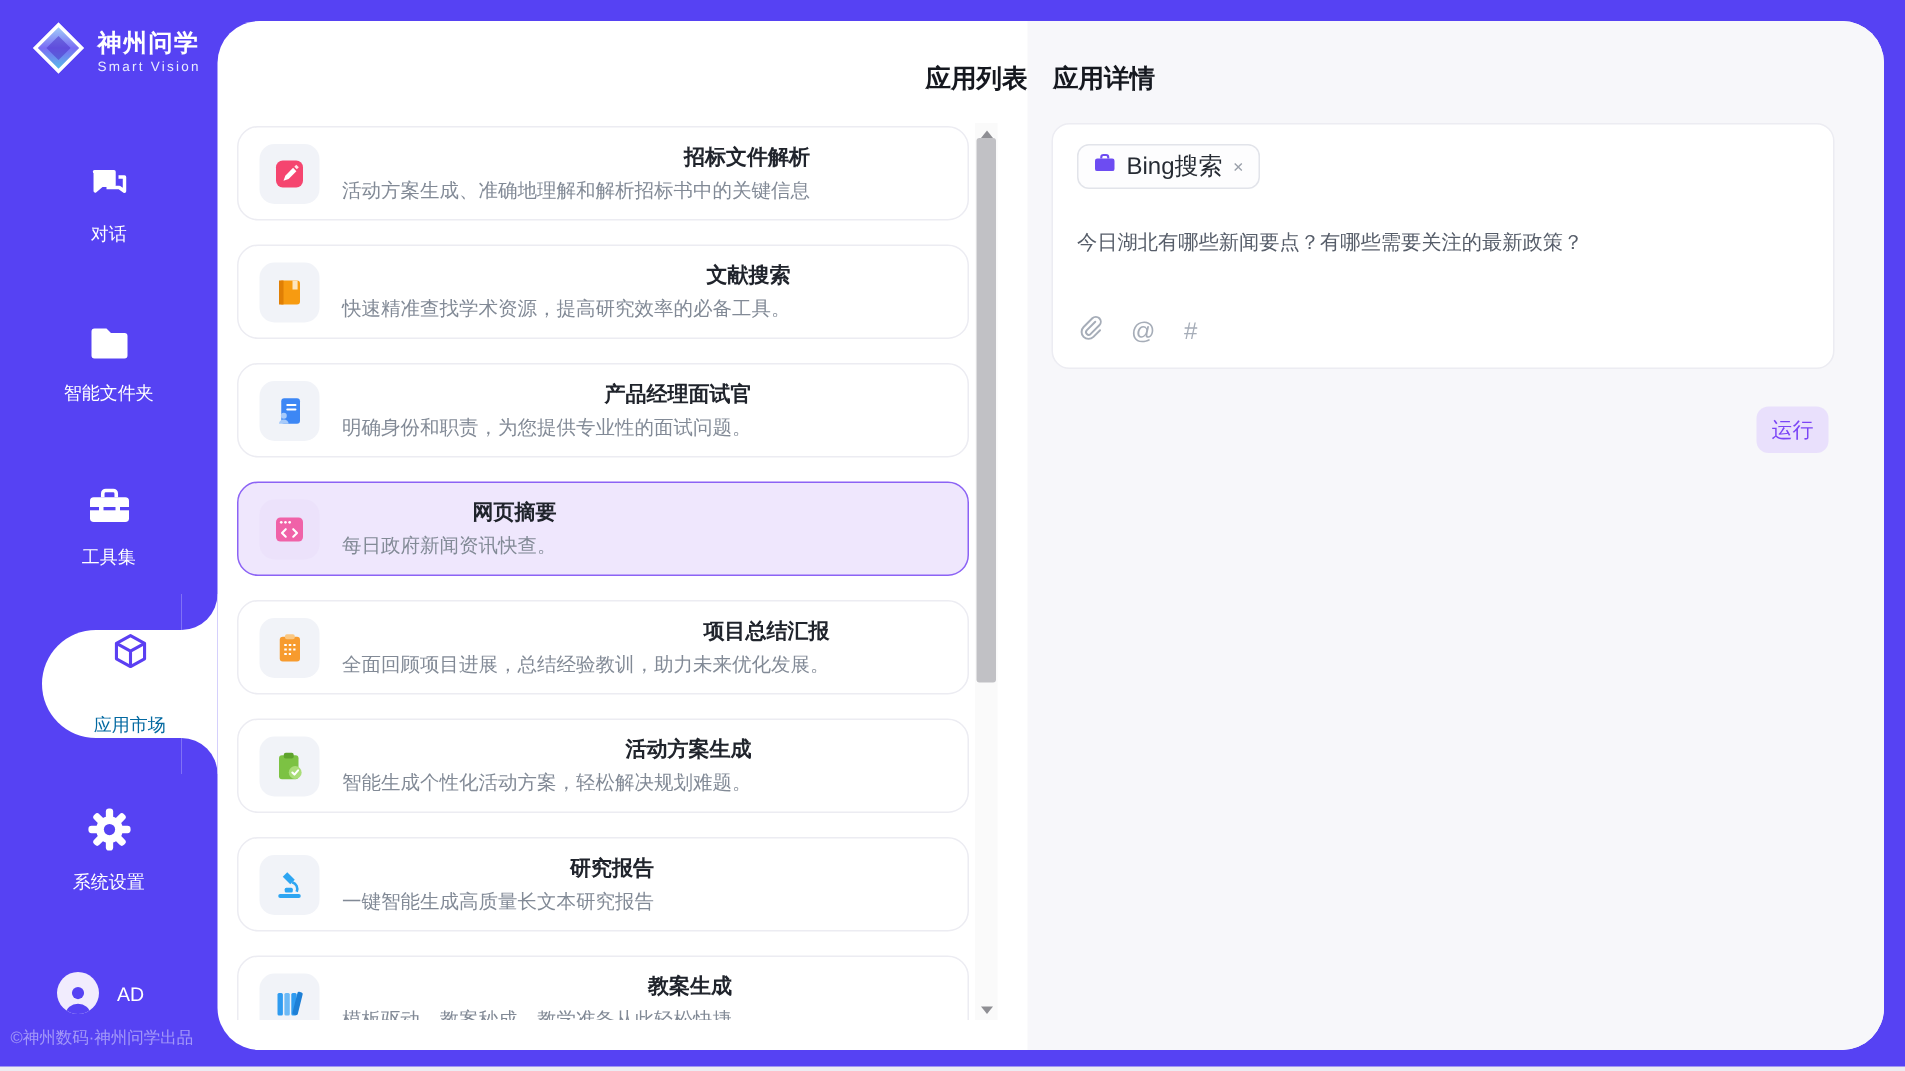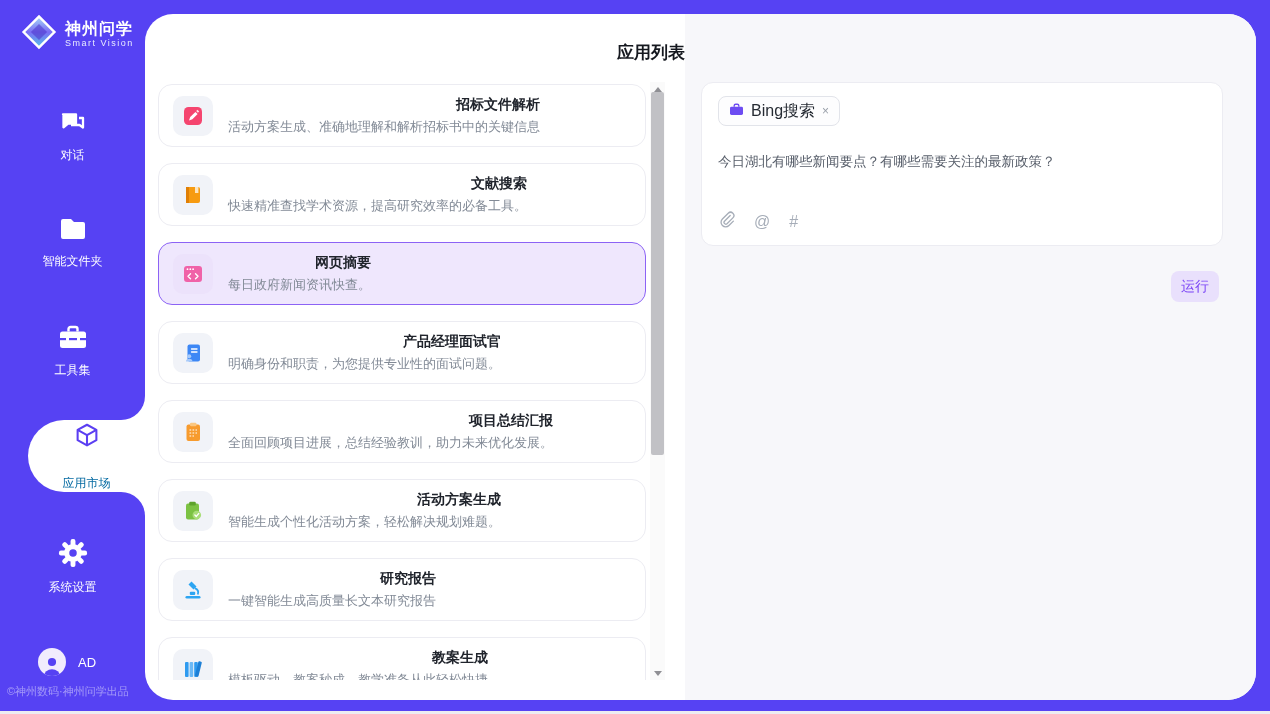--- a/index.html
+++ b/index.html
@@ -185,48 +185,48 @@
             <rect x="4" y="3" width="3" height="16" fill="#e07f05"></rect>
             <rect x="13" y="3" width="3.4" height="6" fill="#fde5c0"></rect>
           </svg>
         </span>
         <span>
           <div class="app-title">文献搜索</div>
           <div class="app-desc">快速精准查找学术资源，提高研究效率的必备工具。</div>
         </span>
       </div>
 
+      <div class="app-card">
+        <span class="icon-box">
+          <svg width="22" height="22" viewBox="0 0 22 22">
+            <rect x="5.5" y="2.5" width="12.5" height="17" rx="2" fill="#3d87f5"></rect>
+            <path d="M9.5 7h5.5M9.5 10h5.5" stroke="#fff" stroke-width="1.3" stroke-linecap="round"></path>
+            <circle cx="7.2" cy="14.2" r="2" fill="#a7cafa"></circle>
+            <path d="M4 19.5a3.2 2.8 0 016.4 0z" fill="#a7cafa"></path>
+          </svg>
+        </span>
+        <span>
+          <div class="app-title">产品经理面试官</div>
+          <div class="app-desc">明确身份和职责，为您提供专业性的面试问题。</div>
+        </span>
+      </div>
+
       <div class="app-card selected">
         <span class="icon-box">
           <svg width="22" height="22" viewBox="0 0 22 22">
             <rect x="2" y="3" width="18" height="16" rx="3" fill="#f062a8"></rect>
             <circle cx="5.5" cy="6.2" r="0.9" fill="#fff"></circle>
               <circle cx="8.3" cy="6.2" r="0.9" fill="#fff"></circle>
               <circle cx="11.1" cy="6.2" r="0.9" fill="#fff"></circle>
             <path d="M8.5 10.8L6 13.3l2.5 2.5M13.5 10.8l2.5 2.5-2.5 2.5" stroke="#fff" stroke-width="1.4" fill="none" stroke-linecap="round" stroke-linejoin="round"></path>
           </svg>
         </span>
         <span>
           <div class="app-title">网页摘要</div>
           <div class="app-desc">每日政府新闻资讯快查。</div>
-        </span>
-      </div>
-
-      <div class="app-card">
-        <span class="icon-box">
-          <svg width="22" height="22" viewBox="0 0 22 22">
-            <rect x="5.5" y="2.5" width="12.5" height="17" rx="2" fill="#3d87f5"></rect>
-            <path d="M9.5 7h5.5M9.5 10h5.5" stroke="#fff" stroke-width="1.3" stroke-linecap="round"></path>
-            <circle cx="7.2" cy="14.2" r="2" fill="#a7cafa"></circle>
-            <path d="M4 19.5a3.2 2.8 0 016.4 0z" fill="#a7cafa"></path>
-          </svg>
-        </span>
-        <span>
-          <div class="app-title">产品经理面试官</div>
-          <div class="app-desc">明确身份和职责，为您提供专业性的面试问题。</div>
         </span>
       </div>
 
       <div class="app-card">
         <span class="icon-box">
           <svg width="22" height="22" viewBox="0 0 22 22">
             <rect x="4.5" y="3.5" width="13.5" height="16.5" rx="2" fill="#f79b2e"></rect>
             <rect x="8" y="1.8" width="6.5" height="3.4" rx="1.2" fill="#fbc780"></rect>
             <path d="M7.5 9h7.5M7.5 12h7.5M7.5 15h4.5" stroke="#fff" stroke-width="1.2" stroke-dasharray="1.7 1.3"></path>
           </svg>
@@ -289,20 +289,21 @@
           <div class="tri-up"></div>
         </div>
       <div class="sb-thumb"></div>
       <div class="sb-arrow down">
           <div class="tri-down"></div>
         </div>
     </div>
   </div>
 
   <div class="right-panel">
+    <div class="panel-title">应用详情</div>
 
     <div class="composer">
       <span class="tool-tag">
         <span>
           <svg width="15" height="13" viewBox="0 0 16 14">
             <path d="M5.5 4V3A1.6 1.6 0 017.1 1.4h1.8A1.6 1.6 0 0110.5 3v1" stroke="#6d4cf2" stroke-width="1.5" fill="none"></path>
             <rect x="1" y="4" width="14" height="9" rx="1.6" fill="#6d4cf2"></rect>
           </svg>
         </span>
         <span class="tag-label">Bing搜索</span>

